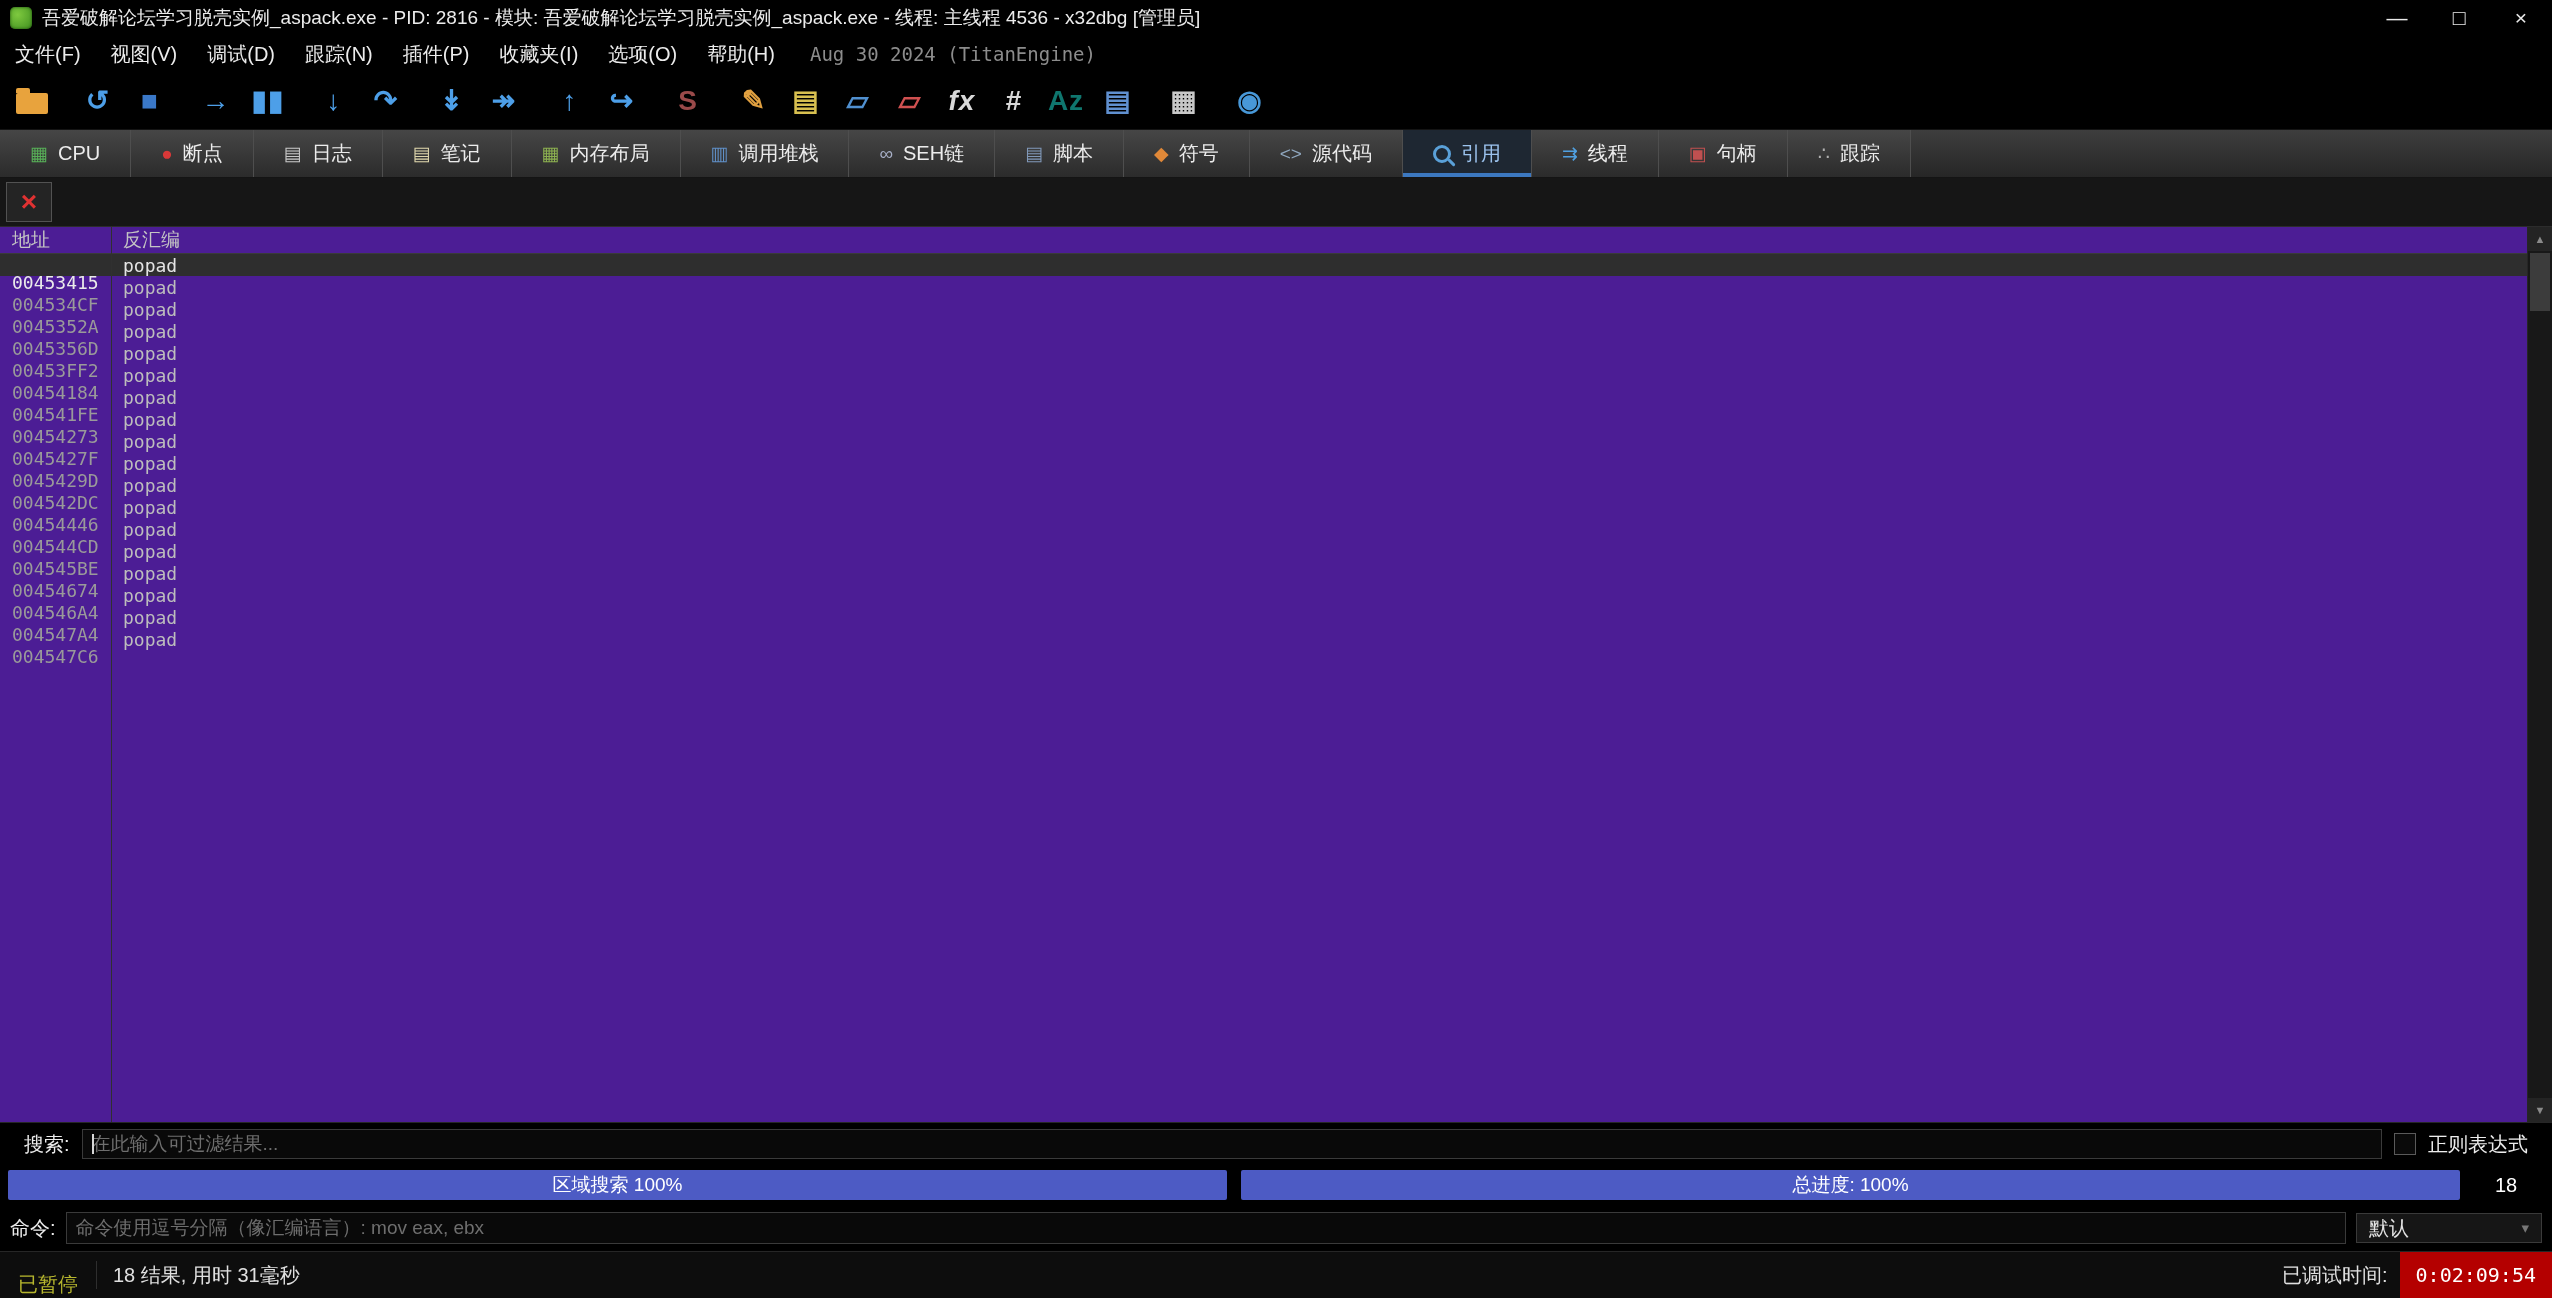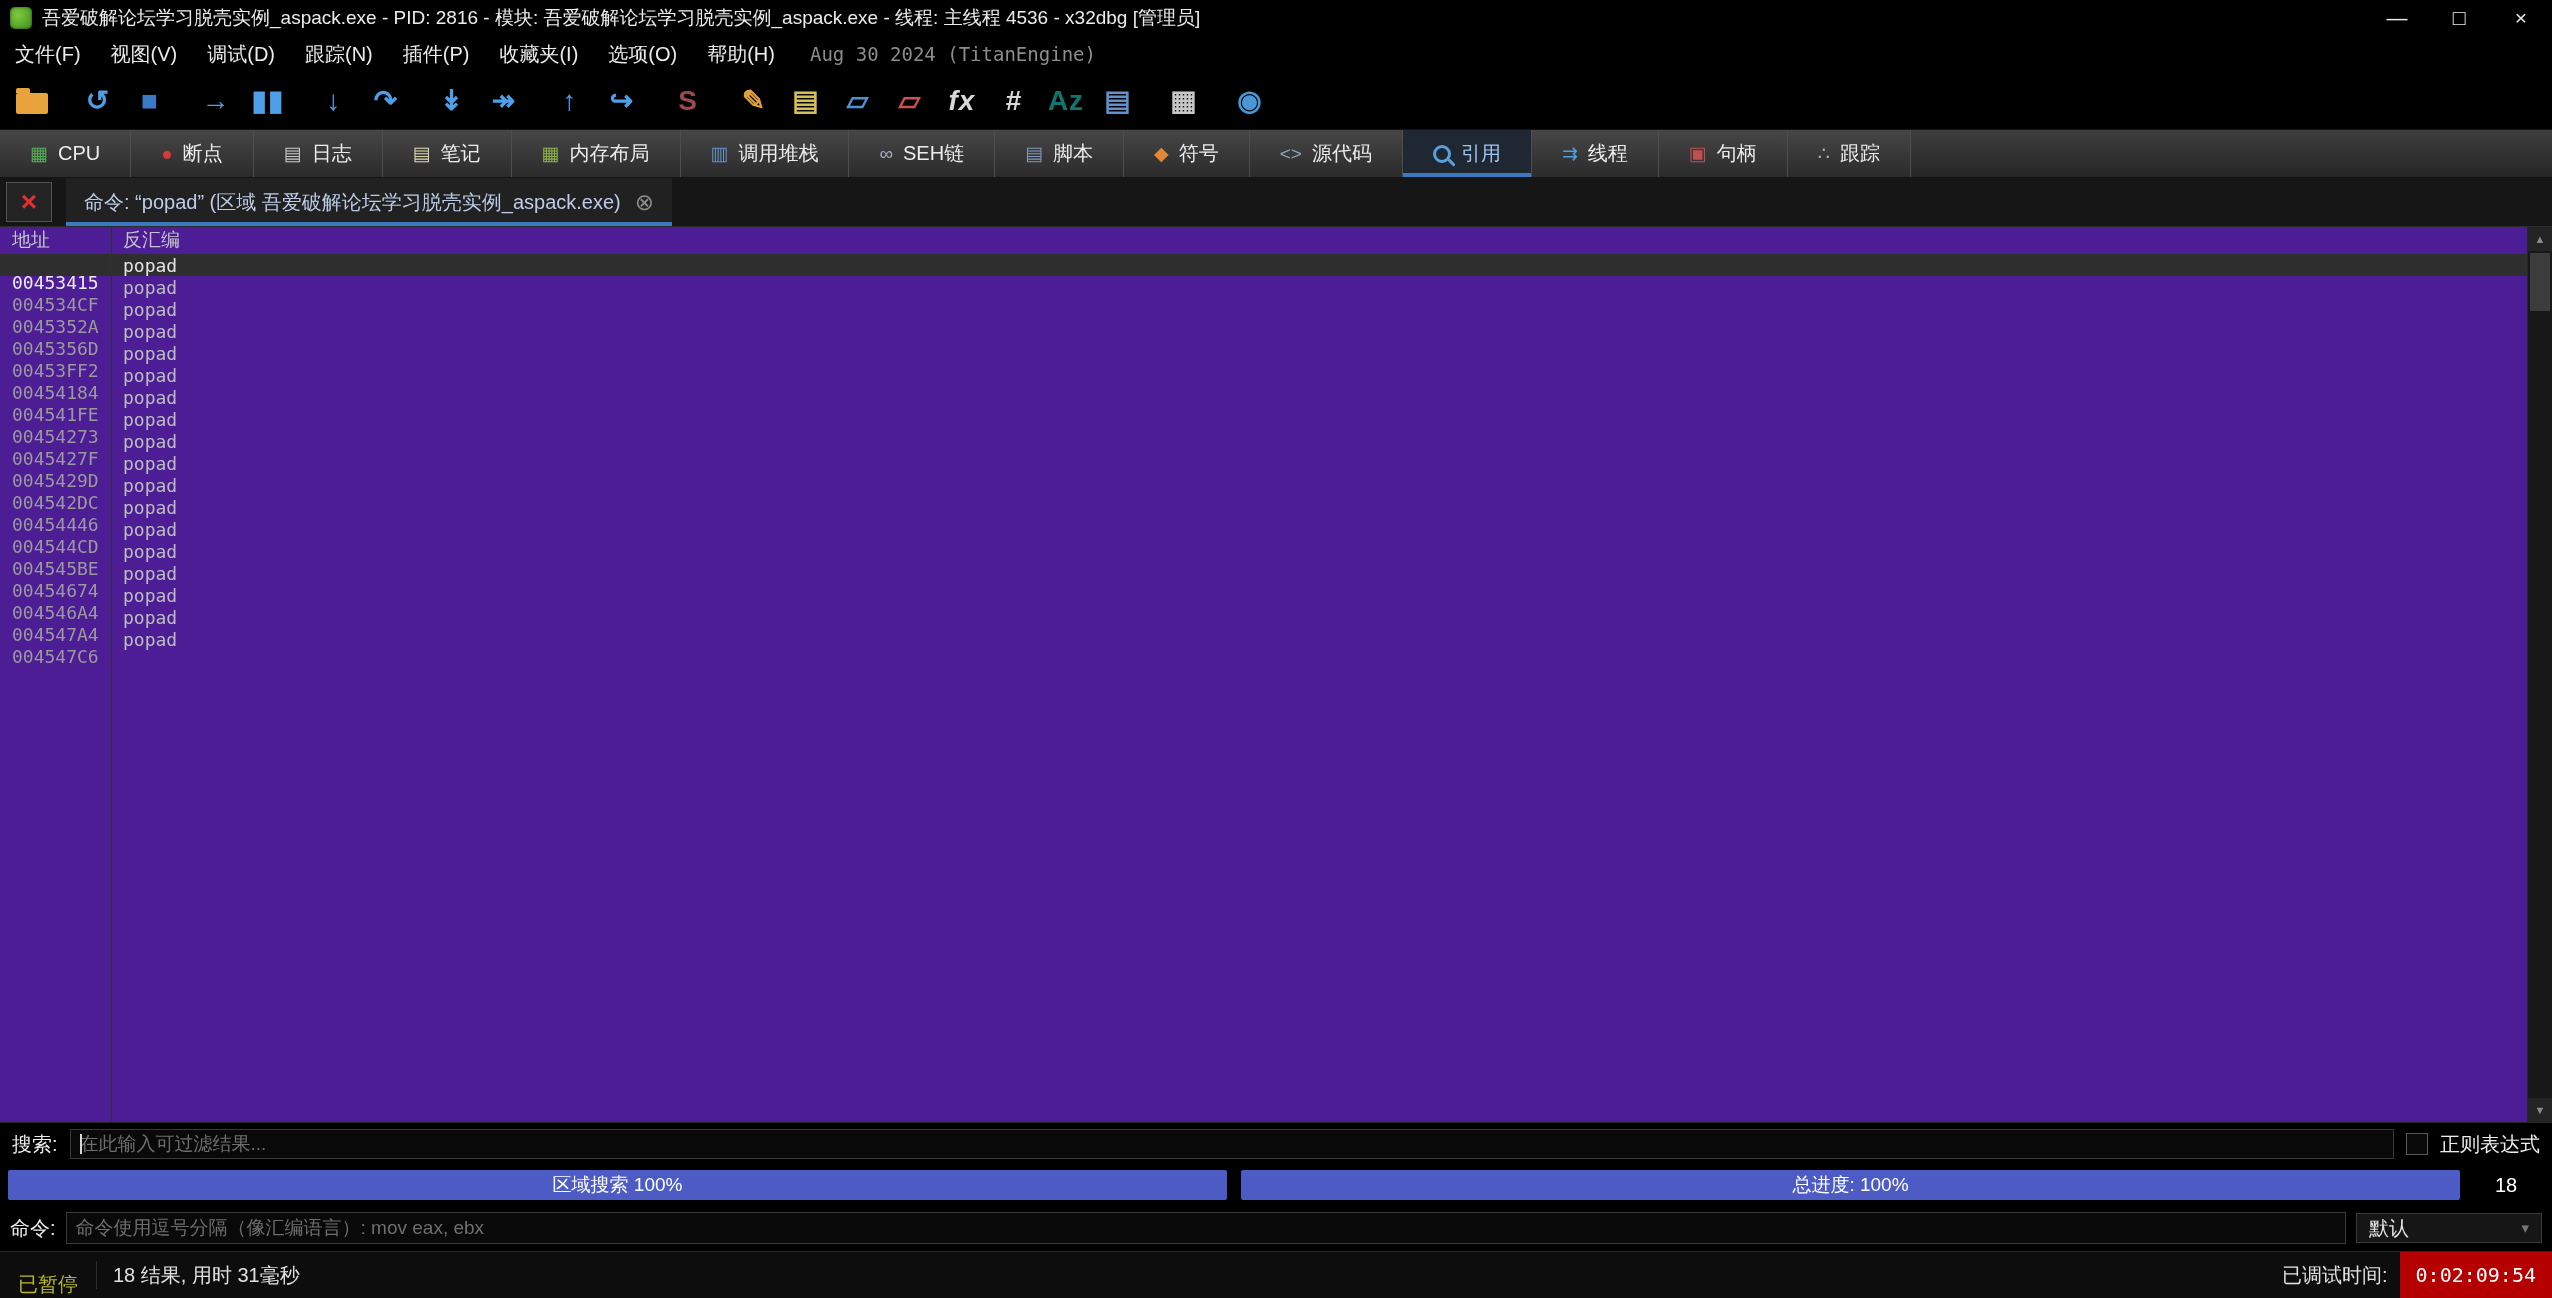--- a/index.html
+++ b/index.html
@@ -63,21 +63,21 @@
 
   
   .vscroll{position:absolute;top:0;right:0;bottom:0;width:24px;background:#181818;border-left:1px solid #262626;}
   .vs-btn{position:absolute;left:0;width:24px;height:24px;display:flex;align-items:center;justify-content:center;
           color:#8a8a8a;font-size:11px;background:#242424;}
   .vs-up{top:0;} .vs-down{bottom:0;}
   .vs-thumb{position:absolute;left:2px;right:2px;top:26px;height:58px;background:#3c3c3c;}
 
   
   .bar-label{font-size:20px;color:#ececec;white-space:nowrap;}
-  .search-row{height:42px;flex:0 0 42px;display:flex;align-items:center;gap:12px;padding:0 12px;border-top:1px solid #262626;}
+  .search-row{height:42px;flex:0 0 42px;display:flex;align-items:center;gap:12px;padding:0 24px;border-top:1px solid #262626;}
   .field-wrap{flex:1;position:relative;display:flex;}
   .field{width:100%;height:30px;background:#090909;border:1px solid #3a3a3a;color:#84cc16;font-size:19px;
          padding:0 9px;font-family:"Liberation Sans",sans-serif;outline:none;box-sizing:border-box;}
   .field::placeholder{color:#6e6e6e;}
   .caret{position:absolute;left:10px;top:5px;width:2px;height:20px;background:#d8d8d8;}
   .regex-box{width:20px;height:20px;background:#0a0a0a;border:1px solid #5a5a5a;flex:0 0 20px;}
 
   .progress-row{height:40px;flex:0 0 40px;display:flex;align-items:center;gap:14px;padding:0 8px;}
   .pbar{flex:1;height:30px;background:#4d5bc4;display:flex;align-items:center;justify-content:center;
         font-size:19px;color:#fff;border-radius:2px;}
@@ -219,24 +219,20 @@
         <span>句柄</span>
       </div>
       <div class="tab">
         <span class="tab-icon" style="color: rgb(176, 176, 176);">∴</span>
         <span>跟踪</span>
       </div>
     </div>
 
   <div class="subtabbar">
     <div class="close-results-btn">×</div>
-    <div class="ref-tab">
-      <span>命令: “popad”  (区域 吾爱破解论坛学习脱壳实例_aspack.exe)</span>
-      <span class="tab-close-icon">⊗</span>
-    </div>
   </div>
 
   <div class="table-area">
     <div class="table-header">
       <div class="th-addr">地址</div>
       <div class="th-disasm">反汇编</div>
     </div>
     <div class="rows">
         <div class="row selected">
           <div class="addr">00453415</div>

